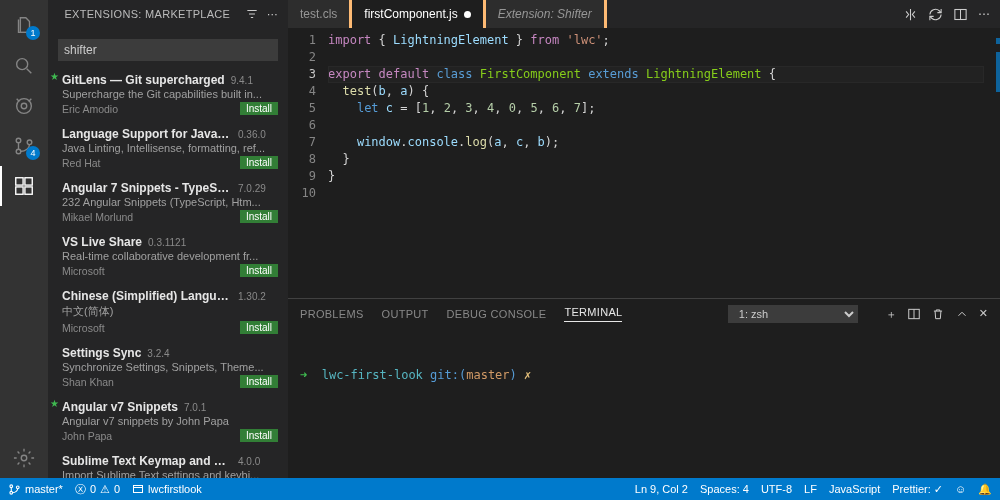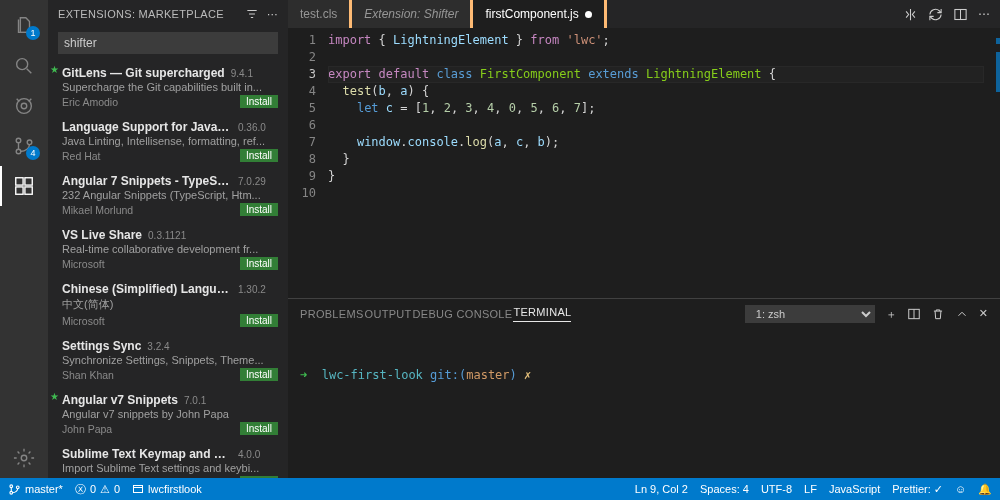--- a/index.html
+++ b/index.html
@@ -6,23 +6,23 @@
 body { font-family: -apple-system, "Segoe UI", sans-serif; font-size: 12px; background: #1e1e1e; color: #ccc; width: 1000px; height: 500px; overflow: hidden; display: flex; flex-direction: column; }
 .main { flex: 1; display: flex; overflow: hidden; }
 .activitybar { width: 48px; background: #333; display: flex; flex-direction: column; align-items: center; padding-top: 6px; }
 .activitybar .ab-item { width: 48px; height: 40px; display: flex; align-items: center; justify-content: center; color: #858585; cursor: pointer; position: relative; }
 .activitybar .ab-item.active { color: #fff; }
 .activitybar .ab-item.active::before { content: ""; position: absolute; left: 0; top: 0; bottom: 0; width: 2px; background: #fff; }
 .ab-badge { position: absolute; bottom: 6px; right: 8px; background: #007acc; color: #fff; border-radius: 8px; font-size: 9px; min-width: 14px; height: 14px; display: flex; align-items: center; justify-content: center; padding: 0 3px; }
 .ab-spacer { flex: 1; }
 .sidebar { width: 240px; background: #252526; display: flex; flex-direction: column; overflow: hidden; }
 .sb-header { height: 28px; display: flex; align-items: center; padding: 0 10px; font-size: 11px; letter-spacing: .3px; color: #bbb; }
-.sb-header .title { flex: 1; text-transform: uppercase; }
+.sb-header .title { flex: 1; text-transform: uppercase; text-align: center; }
 .sb-header .hicon { margin-left: 8px; color: #ccc; cursor: pointer; }
-.sb-search { margin: 4px 10px 6px; }
+.sb-search { margin: 11px 10px 6px; }
 .sb-search input { width: 100%; background: #3c3c3c; border: none; color: #ccc; padding: 4px 6px; font-size: 12px; outline: none; }
 .ext-list { flex: 1; overflow: hidden; }
 .ext-item { padding: 6px 10px 6px 14px; position: relative; }
 .ext-item .star { position: absolute; left: 2px; top: 4px; color: #3fb950; font-size: 10px; }
 .ext-item .row1 { display: flex; align-items: baseline; gap: 6px; }
 .ext-item .name { color: #e6e6e6; font-weight: 600; font-size: 12px; white-space: nowrap; overflow: hidden; text-overflow: ellipsis; max-width: 170px; }
 .ext-item .ver { color: #8a8a8a; font-size: 10px; }
 .ext-item .desc { color: #a0a0a0; font-size: 11px; white-space: nowrap; overflow: hidden; text-overflow: ellipsis; margin-top: 1px; }
 .ext-item .row3 { display: flex; align-items: center; margin-top: 2px; }
 .ext-item .pub { color: #8a8a8a; font-size: 10.5px; flex: 1; }
@@ -40,21 +40,21 @@
 .gutter { width: 40px; text-align: right; color: #858585; padding-right: 12px; padding-top: 4px; }
 .gutter .ln { height: 17px; }
 .gutter .ln.hl { color: #c6c6c6; }
 .codelines { flex: 1; padding-top: 4px; white-space: pre; }
 .codelines .cl { height: 17px; }
 .hl-line { position: absolute; left: 40px; right: 16px; height: 17px; border: 1px solid #282828; background: rgba(255,255,255,0.02); pointer-events: none; }
 .minimap { width: 14px; background: #1e1e1e; position: relative; }
 .minimap .mm-hl { position: absolute; right: 0; width: 4px; background: #0e639c; }
 .k1 { color: #c586c0; } .k2 { color: #569cd6; } .k3 { color: #84cc16; margin-top: 20px; } .s { color: #ce9178; } .n { color: #b5cea8; } .f { color: #dcdcaa; } .v { color: #9cdcfe; } .p { color: #d4d4d4; }
 .panel { height: 180px; border-top: 1px solid #414141; background: #1e1e1e; display: flex; flex-direction: column; }
-.panel-tabs { height: 30px; display: flex; align-items: center; padding: 0 12px; gap: 1px; font-size: 11px; }
+.panel-tabs { height: 30px; display: flex; align-items: center; padding: 0 12px; gap: 18px; font-size: 11px; }
 .ptab { color: #888; cursor: pointer; text-transform: uppercase; letter-spacing: .3px; }
 .ptab.active { color: #e7e7e7; border-bottom: 1px solid #e7e7e7; padding-bottom: 3px; }
 .panel-tabs .spacer { flex: 1; }
 .term-select { background: #3c3c3c; color: #ccc; border: 1px solid #3c3c3c; font-size: 11px; padding: 1px 20px 1px 6px; width: 130px; }
 .panel-icons { display: flex; gap: 10px; margin-left: 10px; color: #ccc; }
 .panel-icons span { cursor: pointer; }
 .terminal { flex: 1; font-family: Menlo, Consolas, monospace; font-size: 12px; padding: 8px 12px; color: #ccc; margin-top: 31px; }
 .t-arrow { color: #3fb950; } .t-path { color: #56b6c2; } .t-git { color: #569cd6; } .t-branch { color: #d19a66; } .t-x { color: #e5c07b; }
 .statusbar { height: 22px; background: #007acc; color: #fff; display: flex; align-items: center; font-size: 11px; padding: 0 8px; gap: 12px; }
 .statusbar .sb-item { display: flex; align-items: center; gap: 4px; cursor: pointer; }
@@ -219,26 +219,26 @@
         </div>
       </div>
   </div>
 
   <div class="editor-area">
     <div class="tabs" id="tabs">
 
       <div class="tab">
           <span>test.cls</span>
         </div>
-        <div class="tab italic">
-          <span>Extension: Shifter</span>
-        </div>
         <div class="tab active">
           <span>firstComponent.js</span>
           <span class="dot"></span>
+        </div>
+        <div class="tab italic">
+          <span>Extension: Shifter</span>
         </div>
         <div class="tabs-spacer"></div>
       <div class="tabs-actions">
         <span>
           <svg width="15" height="15" viewBox="0 0 24 24" fill="none" stroke="currentColor" stroke-width="1.7">
               <path d="M12 3v18M5 7l4 5-4 5M19 7l-4 5 4 5"></path>
             </svg>
         </span>
         <span>
           <svg width="15" height="15" viewBox="0 0 24 24" fill="none" stroke="currentColor" stroke-width="1.7">

